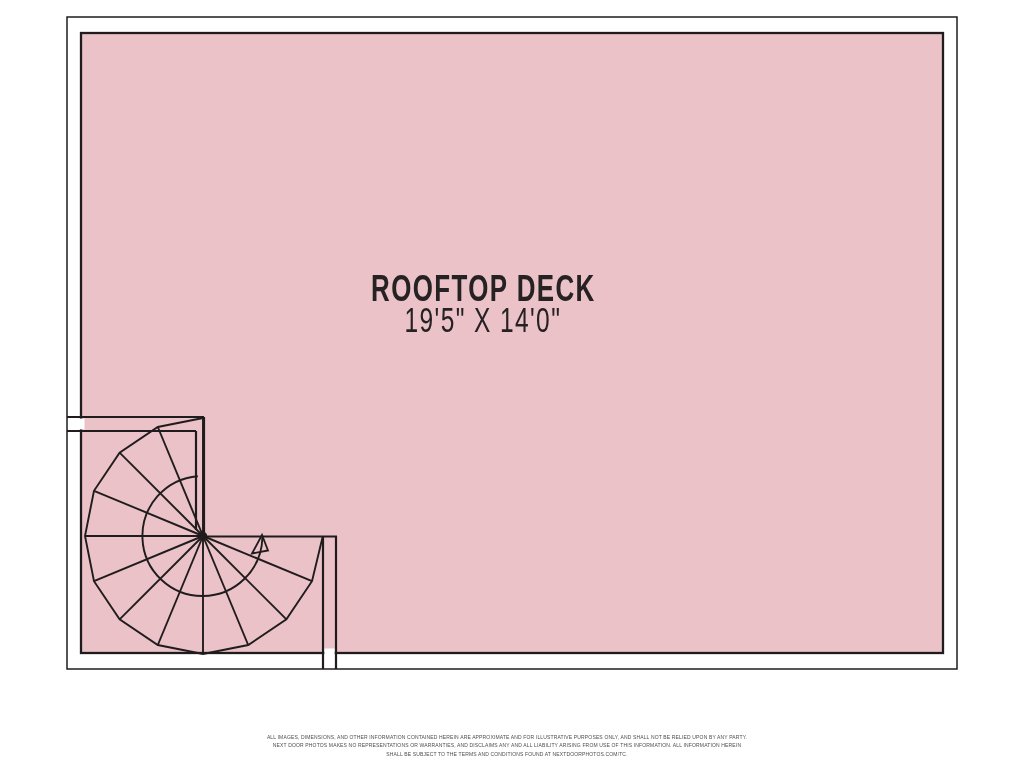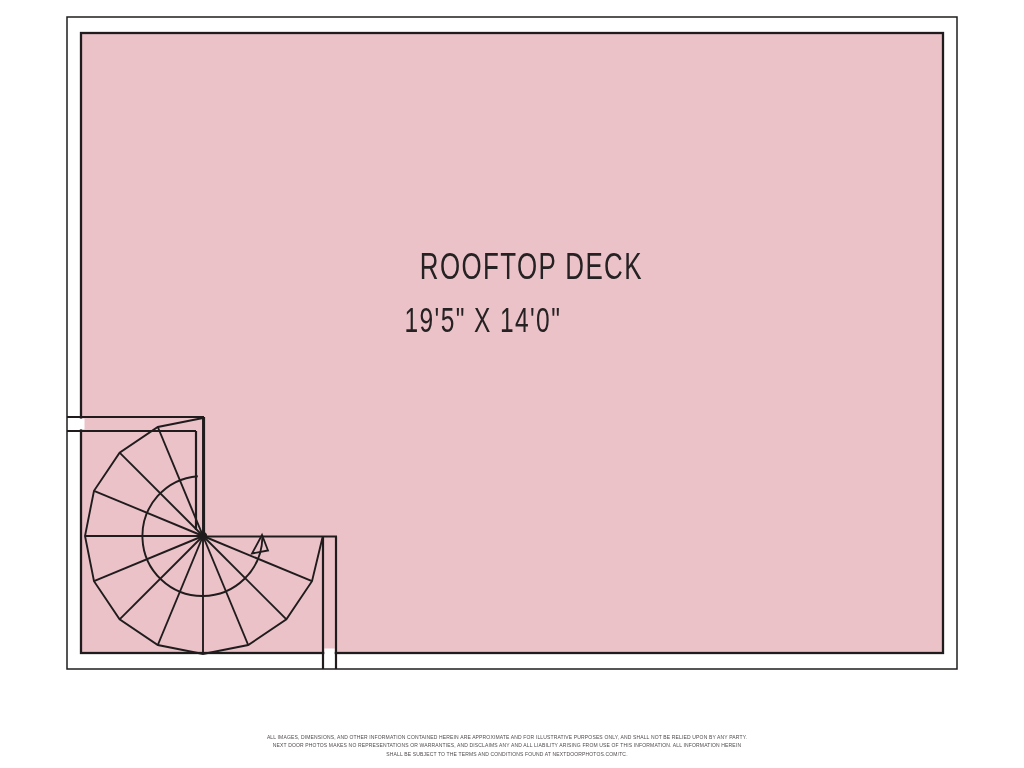--- a/index.html
+++ b/index.html
@@ -8,30 +8,29 @@
     width: 1024px;
     height: 768px;
     background: #ffffff;
     overflow: hidden;
     font-family: "Liberation Sans", sans-serif;
   }
   .plan-svg { position: absolute; left: 0; top: 0; }
 
   .room-title {
     position: absolute;
-    left: 0; top: 248px;
+    left: 0; top: 270px;
     width: 966px;
     text-align: center;
     color: #262223;
     font-size: 37px;
-    font-weight: 400;
+    font-weight: 700;
     letter-spacing: 2px;
     line-height: 1;
     white-space: nowrap;
-    margin-left: 48px;
   }
   .room-title .squeeze,
   .room-dims .squeeze {
     display: inline-block;
     transform: scaleX(0.70);
     transform-origin: 50% 50%;
   }
   .room-dims {
     position: absolute;
     left: 0; top: 302px;

